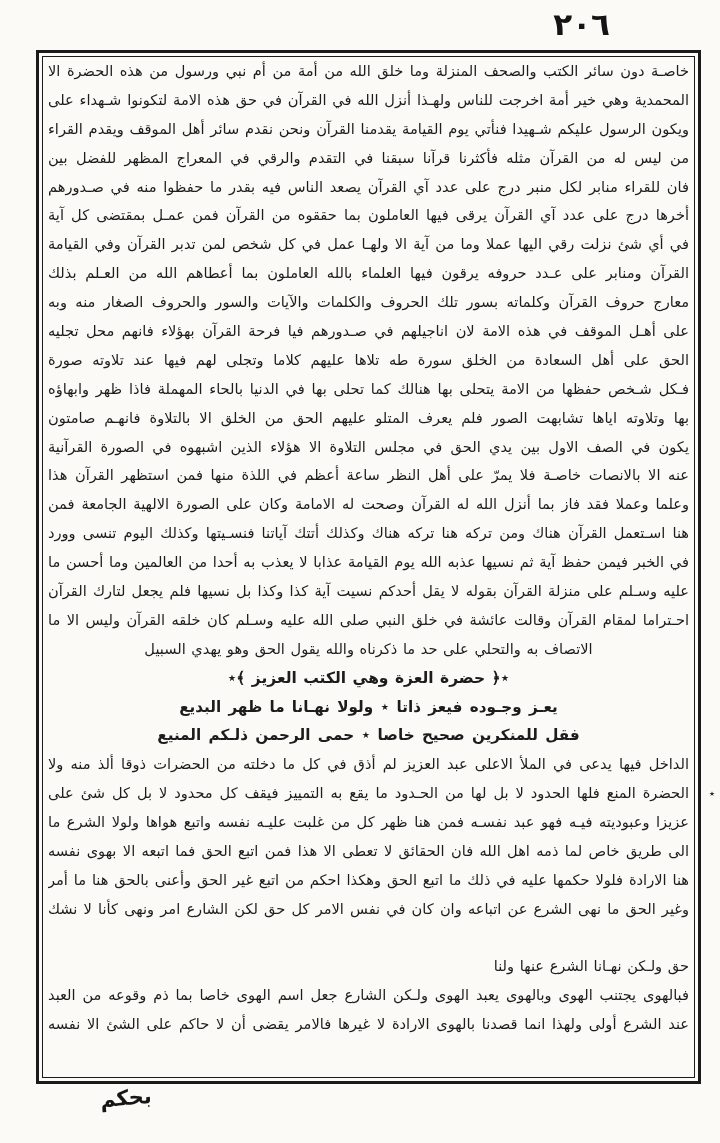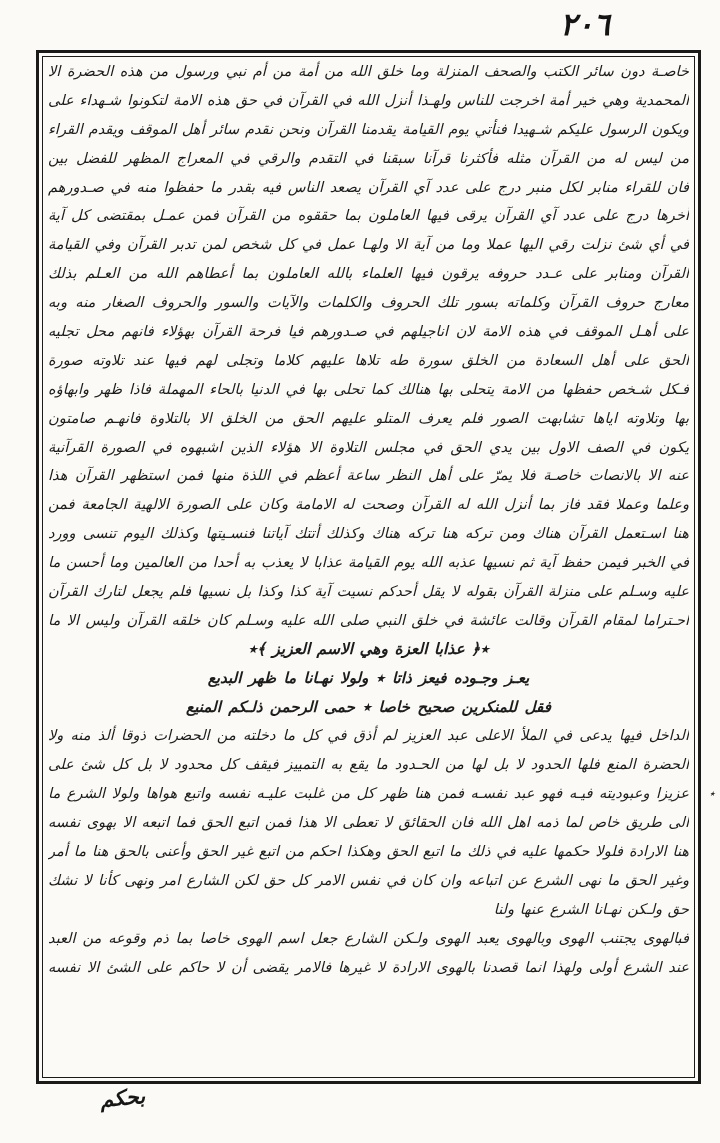--- a/index.html
+++ b/index.html
@@ -3,21 +3,21 @@
 <meta charset="utf-8">
 <style>
   html,body{
     margin:0;padding:0;
     width:720px;height:1143px;
     background:#fbfaf6;
     overflow:hidden;
     font-family:"DejaVu Sans",sans-serif;
     color:#1c1c1c;
   }
-  .sheet{position:relative;width:720px;height:1143px;font-style:italic;}
+  .sheet{position:relative;width:720px;height:1143px;}
   
   .pageno{
     position:absolute;top:6px;right:110px;
     font-size:31px;font-weight:bold;letter-spacing:3px;
     color:#141414;direction:rtl;
   }
   
   .frame{
     position:absolute;left:36px;top:50px;width:665px;height:1034px;
     border:3px solid #1a1a1a;box-sizing:border-box;background:transparent;
@@ -28,21 +28,21 @@
   
   .text{
     position:absolute;left:48px;top:57px;width:641px;
     direction:rtl;
     font-size:14.6px;
     line-height:28.9px;
   }
   .ln{height:28.9px;overflow:hidden;word-spacing:1px;}
   .j{text-align:justify;text-align-last:justify;}
   .c{text-align:center;text-align-last:center;}
-  .s{text-align:right;text-align-last:right;}
+  .s{text-align:right;text-align-last:right;margin-top:28px;}
   .hd{font-weight:bold;font-size:15.5px;}
   .pm{font-size:15.2px;font-weight:bold;word-spacing:2px;}
   
   .catchword{
     position:absolute;left:100px;top:1086px;
     font-size:21px;font-weight:bold;direction:rtl;
     transform:rotate(-5deg);
     color:#161616;
   }
   
@@ -76,22 +76,23 @@
     <div class="ln j">الحق على أهل السعادة من الخلق سورة طه تلاها عليهم كلاما وتجلى لهم فيها عند تلاوته صورة فيشهدون ويسمعون</div>
     <div class="ln j">فـكل شـخص حفظها من الامة يتحلى بها هنالك كما تحلى بها في الدنيا بالحاء المهملة فاذا ظهر وابهاؤه وقت تجلى الحق</div>
     <div class="ln j">بها وتلاوته اياها تشابهت الصور فلم يعرف المتلو عليهم الحق من الخلق الا بالتلاوة فانهـم صامتون منصتون لتلاوته ولا</div>
     <div class="ln j">يكون في الصف الاول بين يدي الحق في مجلس التلاوة الا هؤلاء الذين اشبهوه في الصورة القرآنية الطاهرة ولا يتميزون</div>
     <div class="ln j">عنه الا بالانصات خاصـة فلا يمرّ على أهل النظر ساعة أعظم في اللذة منها فمن استظهر القرآن هذا بجميع رواياته حفظا</div>
     <div class="ln j">وعلما وعملا فقد فاز بما أنزل الله له القرآن وصحت له الامامة وكان على الصورة الالهية الجامعة فمن استعمله القرآن</div>
     <div class="ln j">هنا اسـتعمل القرآن هناك ومن تركه هنا تركه هناك وكذلك أتتك آياتنا فنسـيتها وكذلك اليوم تنسى وورد</div>
     <div class="ln j">في الخبر فيمن حفظ آية ثم نسيها عذبه الله يوم القيامة عذابا لا يعذب به أحدا من العالمين وما أحسن ما نبه النبي صلى الله</div>
     <div class="ln j">عليه وسـلم على منزلة القرآن بقوله لا يقل أحدكم نسيت آية كذا وكذا بل نسيها فلم يجعل لتارك القرآن أثرا في النسيان</div>
     <div class="ln j">احـتراما لمقام القرآن وقالت عائشة في خلق النبي صلى الله عليه وسـلم كان خلقه القرآن وليس الا ما ذكـرناه من</div>
+    <div class="ln c">الاتصاف به والتحلي على حد ما ذكرناه والله يقول الحق وهو يهدي السبيل</div>
 
-    <div class="ln c hd">٭﴿ عذابا العزة وهي الاسم العزيز ﴾٭</div>
+    <div class="ln c hd">٭﴿ حضرة العزة وهي الكتب العزيز ﴾٭</div>
 
     <div class="ln c pm">يعـز وجـوده فيعز ذاتا ٭ ولولا نهـانا ما ظهر البديع</div>
     <div class="ln c pm">فقل للمنكرين صحيح خاصا ٭ حمى الرحمن ذلـكم المنيع</div>
 
     <div class="ln j">الداخل فيها يدعى في الملأ الاعلى عبد العزيز لم أذق في كل ما دخلته من الحضرات ذوقا ألذ منه ولا أوقع في القلب هذه</div>
     <div class="ln j">الحضرة المنع فلها الحدود لا بل لها من الحـدود ما يقع به التمييز فيقف كل محدود لا بل كل شئ على عزته فيكون كل شئ</div>
     <div class="ln j">عزيزا وعبوديته فيـه فهو عبد نفسـه فمن هنا ظهر كل من غلبت عليـه نفسه واتبع هواها ولولا الشرع ما ذمه بالنسبة</div>
     <div class="ln j">الى طريق خاص لما ذمه اهل الله فان الحقائق لا تعطى الا هذا فمن اتبع الحق فما اتبعه الا بهوى نفسه واعنى بالهوى</div>
     <div class="ln j">هنا الارادة فلولا حكمها عليه في ذلك ما اتبع الحق وهكذا احكم من اتبع غير الحق وأعنى بالحق هنا ما أمر الشارع باتباعه</div>
     <div class="ln j">وغير الحق ما نهى الشرع عن اتباعه وان كان في نفس الامر كل حق لكن الشارع امر ونهى كأنا لا نشك أن الغيبة</div>

